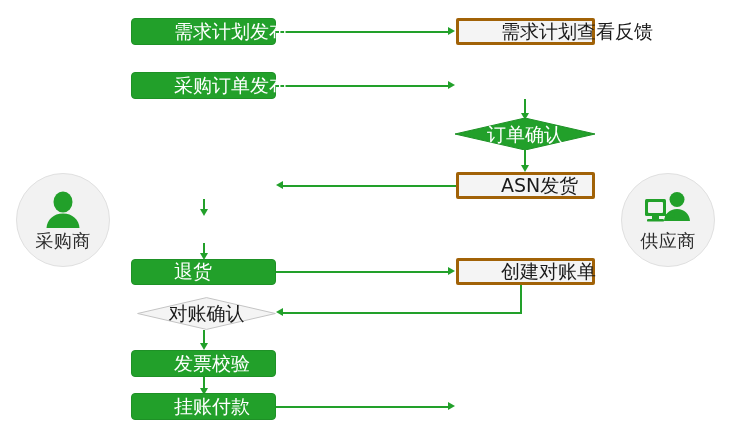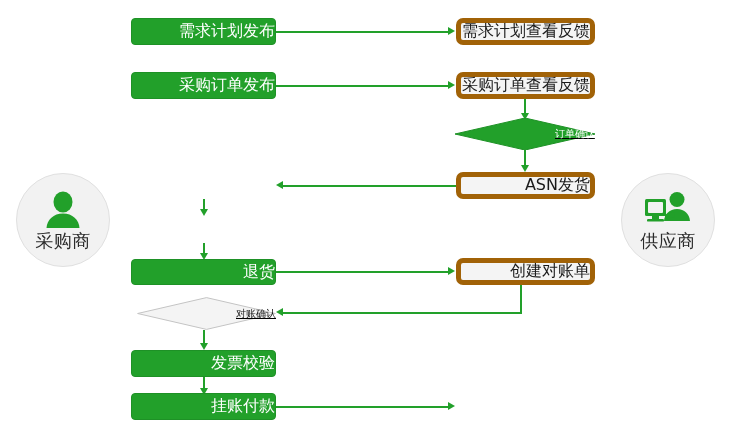--- a/index.html
+++ b/index.html
@@ -44,51 +44,51 @@
   }
   #actor-buyer  { left: 16px;  top: 173px; }
   #actor-supplier { left: 621px; top: 173px; align-items: center; }
 
   
   .node {
     position: absolute;
     box-sizing: border-box;
     display: flex;
     align-items: center;
-    justify-content: flex-end;
-    font-size: 16px;
+    justify-content: flex-start;
+    font-size: 19px;
     border-radius: 4px;
     white-space: nowrap;
+    padding-left: 42px;
   }
   .node.green {
     background: #22a02a;
     color: #ffffff;
     border: 1px solid #1e9126;
   }
   .node.gray {
     background: #f4f4f4;
     color: #1a1a1a;
-    border: 5px solid #a16207;
-    border-radius: 7px;
+    border: 3px solid #a16207;
+    border-radius: 2px;
   }
   .node.orange {
     background: #f15a33;
     color: #ffffff;
     border: 1px solid #ec502a;
   }
 
   
   .diamond {
     position: absolute;
     display: flex;
     align-items: center;
-    justify-content: flex-end;
-    font-size: 10px;
+    justify-content: center;
+    font-size: 19px;
     white-space: nowrap;
-    text-decoration: underline;
   }
   .diamond .dshape {
     position: absolute;
     left: 0; top: 0;
     width: 100%;
     height: 100%;
   }
   .diamond .dlabel {
     position: relative;
     z-index: 2;
@@ -197,23 +197,20 @@
   </div>
 
   <div class="node gray" style="left:456px; top:18px; width:139px; height:27px;">
     <span>需求计划查看反馈</span>
   </div>
 
   <div class="node green" style="left:131px; top:72px; width:145px; height:27px;">
     <span>采购订单发布</span>
   </div>
 
-  <div class="node gray" style="left:456px; top:72px; width:139px; height:27px;">
-    <span>采购订单查看反馈</span>
-  </div>
 
   <div class="diamond green" style="left:455px; top:118px; width:140px; height:32px;">
     <svg class="dshape" viewBox="0 0 140 32" preserveAspectRatio="none">
       <polygon points="70,0 140,16 70,32 0,16" fill="#22a02a" stroke="#1e9126" stroke-width="1"></polygon>
     </svg>
     <span class="dlabel">订单确认</span>
   </div>
 
   <div class="node gray" style="left:456px; top:172px; width:139px; height:27px;">
     <span>ASN发货</span>

